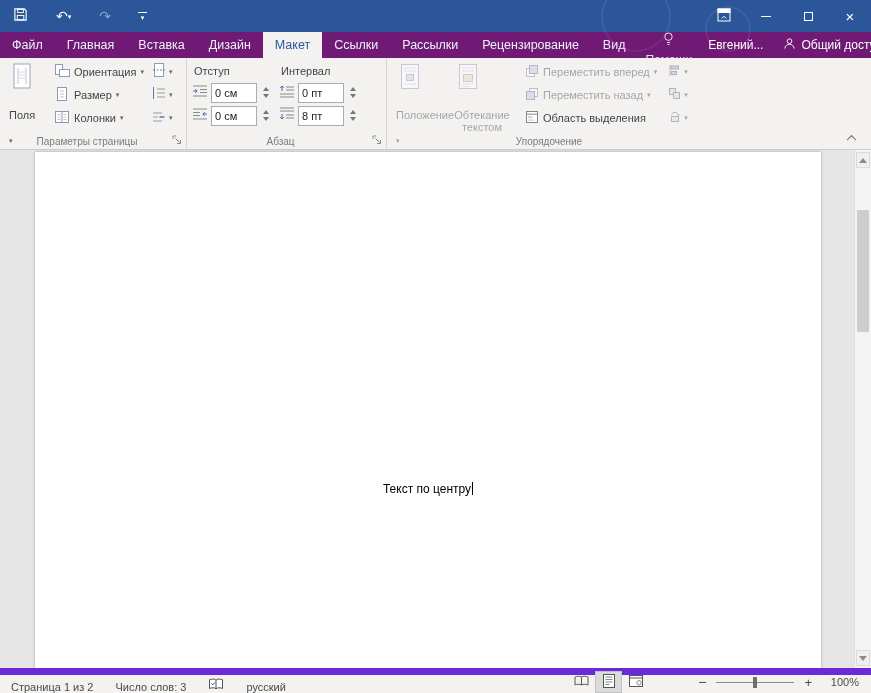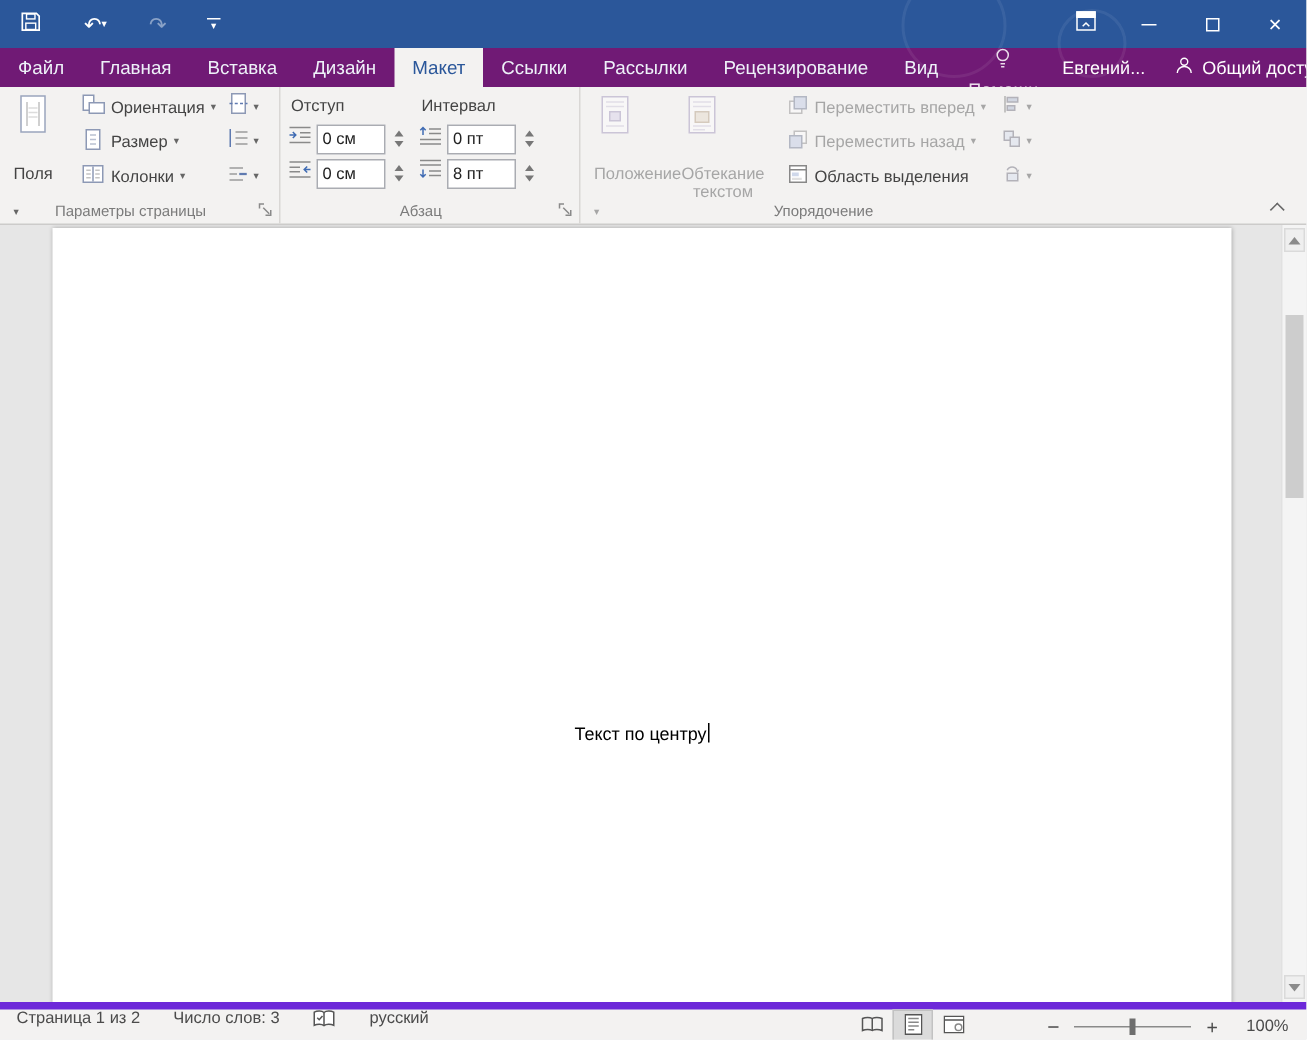--- a/index.html
+++ b/index.html
@@ -69,21 +69,21 @@
   .caret{display:inline-block;width:1px;height:13px;background:#000;vertical-align:-2px;margin-left:1px;}
   .vscroll{position:absolute;top:0;right:0;bottom:0;width:17px;background:#f4f4f4;border-left:1px solid #e1e1e1;}
   .sb-btn{position:absolute;left:1px;right:1px;height:16px;background:#efefef;border:1px solid #dadada;display:flex;align-items:center;justify-content:center;}
   .sb-btn.up{top:2px;}
   .sb-btn.down{bottom:2px;}
   .tri-up{width:0;height:0;border-left:4px solid transparent;border-right:4px solid transparent;border-bottom:5px solid #8b8b8b;}
   .tri-down{width:0;height:0;border-left:4px solid transparent;border-right:4px solid transparent;border-top:5px solid #8b8b8b;}
   .sb-thumb{position:absolute;left:2px;right:2px;top:60px;height:122px;background:#cdcdcd;}
 
   
-  .statusbar{flex:0 0 25px;height:25px;background:#f3f2f1;border-top:5px solid #6d28d9;display:flex;align-items:flex-start;font-size:11px;color:#4b4b4b;}
+  .statusbar{flex:0 0 25px;height:25px;background:#f3f2f1;border-top:7px solid #6d28d9;display:flex;align-items:flex-end;font-size:11px;color:#4b4b4b;}
   .st-item{padding:0 11px;display:flex;align-items:center;gap:5px;white-space:nowrap;}
   .st-right{margin-left:auto;display:flex;align-items:center;}
   .view-btn{width:27px;height:22px;display:flex;align-items:center;justify-content:center;}
   .view-btn.sel{background:#dbdbdb;border:1px solid #c2c2c2;}
   .zoom-out{margin-left:42px;font-size:14px;padding:0 7px;}
   .zoom-track{width:78px;height:1px;background:#8a8a8a;position:relative;margin:0 3px;}
   .zoom-thumb{position:absolute;left:37px;top:-5px;width:4px;height:11px;background:#6e6e6e;}
   .zoom-in{font-size:13px;padding:0 7px;}
   .zoom-label{width:52px;text-align:right;padding-right:12px;}
 </style>

